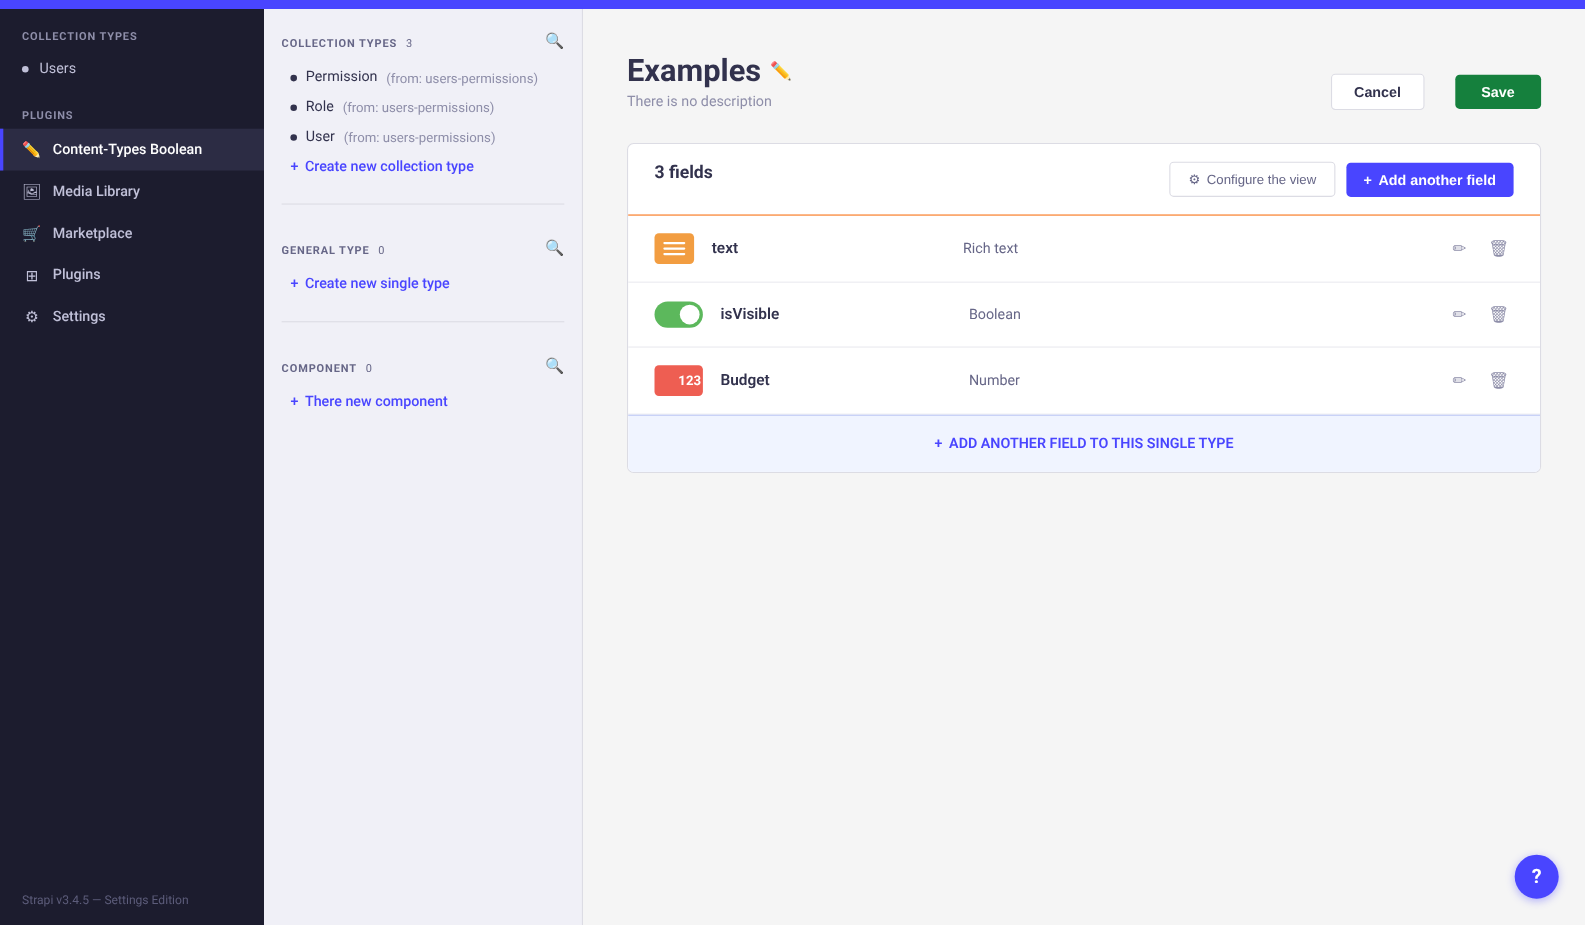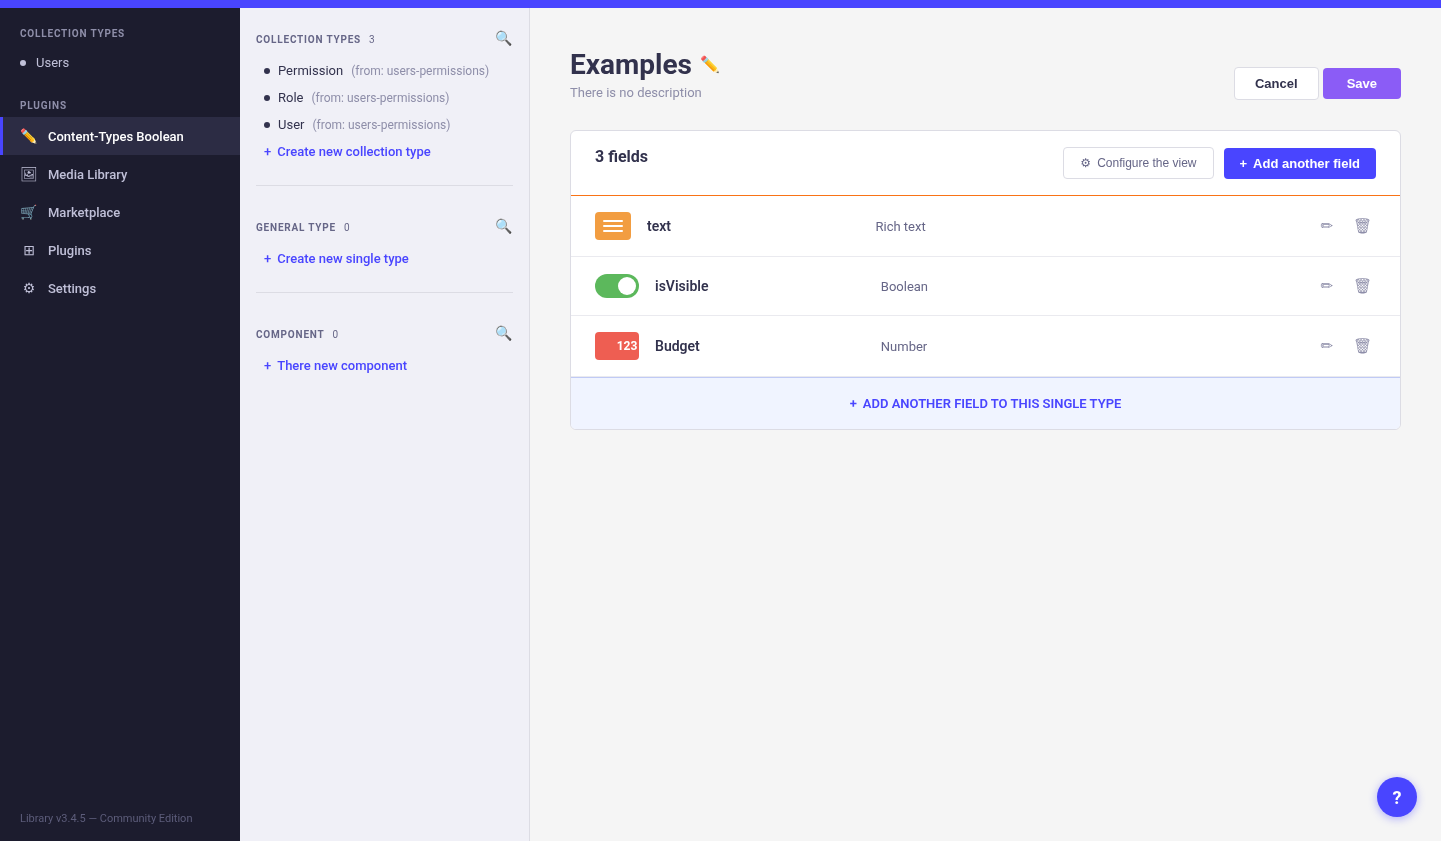--- a/index.html
+++ b/index.html
@@ -29,23 +29,23 @@
     .panel-create-link { display: flex; align-items: center; gap: 6px; padding: 6px 8px; font-size: 13px; color: #4945ff; cursor: pointer; font-weight: 500; }
     .panel-divider { height: 1px; background: #dcdce4; margin: 10px 16px; }
 
     
     .main-content { flex: 1; margin-top: 8px; height: calc(841px - 8px); overflow-y: auto; padding: 40px; background: #f5f5f5; }
     .content-header { display: flex; align-items: flex-end; justify-content: space-between; margin-bottom: 30px; }
     .content-title-area { }
     .content-title { display: flex; align-items: center; gap: 8px; font-size: 28px; font-weight: 700; color: #32324d; }
     .content-title .edit-icon { font-size: 16px; color: #8e8ea9; cursor: pointer; }
     .content-subtitle { font-size: 13px; color: #8e8ea9; margin-top: 4px; }
-    .header-buttons { display: flex; gap: 4px; align-items: center; }
+    .header-buttons { display: flex; gap: 28px; align-items: center; }
     .btn-cancel { padding: 8px 20px; border: 1px solid #dcdce4; background: #fff; color: #32324d; border-radius: 4px; font-size: 13px; cursor: pointer; font-weight: 600; }
-    .btn-save { padding: 8px 24px; background: #8b5cf6; color: #fff; border: none; border-radius: 4px; font-size: 13px; cursor: pointer; font-weight: 600; }
+    .btn-save { padding: 8px 24px; background: #15803d; color: #fff; border: none; border-radius: 4px; font-size: 13px; cursor: pointer; font-weight: 600; }
 
     
     .fields-container { background: #fff; border-radius: 6px; border: 1px solid #dcdce4; overflow: hidden; }
     .fields-header { display: flex; align-items: flex-start; justify-content: space-between; padding: 16px 24px; border-bottom: 1px solid #f97316; }
     .fields-count { font-size: 16px; font-weight: 700; color: #32324d; }
     .fields-actions { display: flex; gap: 10px; align-items: center; }
     .btn-configure { display: flex; align-items: center; gap: 6px; padding: 8px 16px; border: 1px solid #dcdce4; background: #fff; color: #666687; border-radius: 4px; font-size: 12px; cursor: pointer; font-weight: 500; }
     .btn-add-field { display: flex; align-items: center; gap: 6px; padding: 8px 16px; background: #4945ff; color: #fff; border: none; border-radius: 4px; font-size: 13px; cursor: pointer; font-weight: 600; }
 
     
@@ -103,21 +103,21 @@
   <div class="sidebar-item">
     <span class="icon">⊞</span>
     <span>Plugins</span>
   </div>
   <div class="sidebar-item">
     <span class="icon">⚙</span>
     <span>Settings</span>
   </div>
 
   <div class="sidebar-footer">
-    <span>Library v3.4.5 — Community Edition</span>
+    <span>Strapi v3.4.5 — Settings Edition</span>
   </div>
 </div>
 
 <div class="middle-panel">
   <div class="panel-section">
     <div class="panel-section-header">
       <span>
         <span style="font-size:10px;font-weight:700;color:#666687;letter-spacing:0.08em;">COLLECTION TYPES</span>
         &nbsp;<span style="font-size:10px;color:#666687;">3</span>
       </span>

